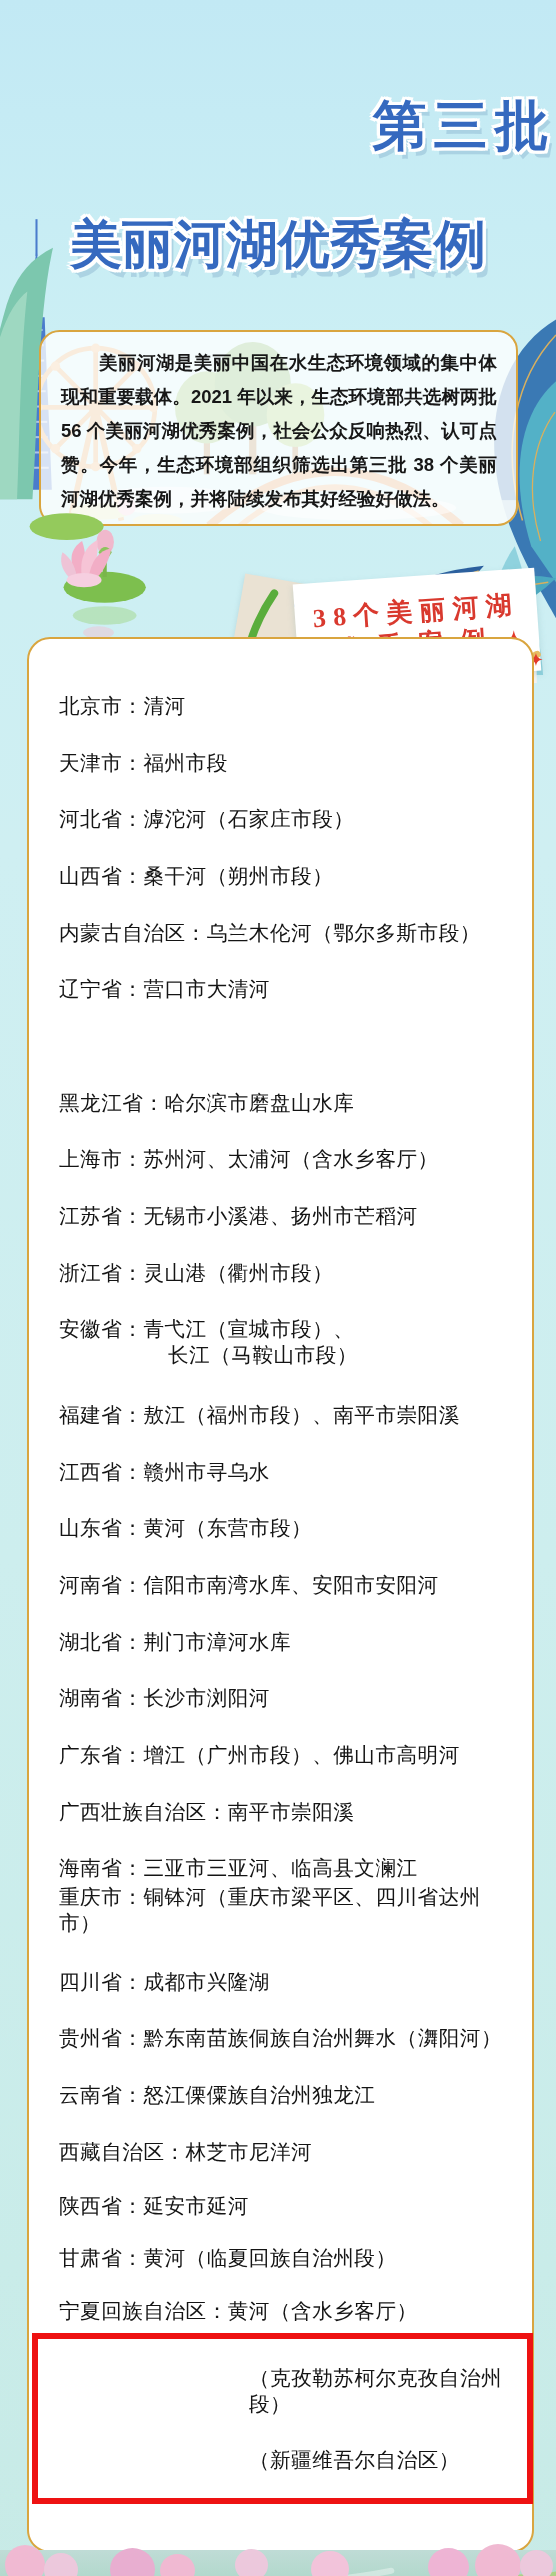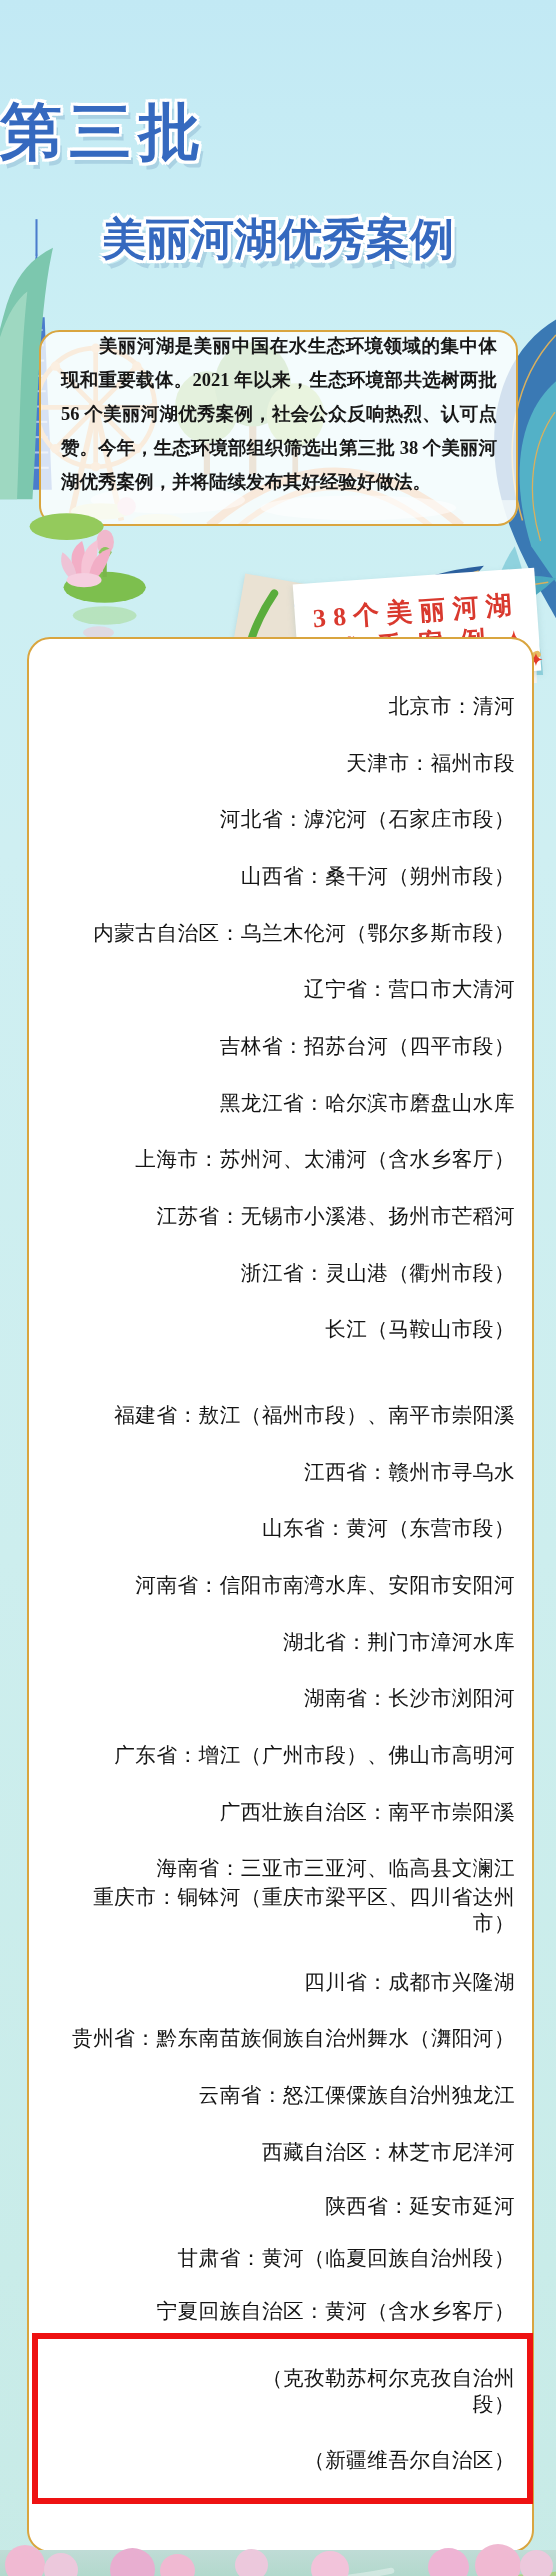--- a/index.html
+++ b/index.html
@@ -1,49 +1,49 @@
 <!DOCTYPE html>
 <html style="font-size:8.2px"><head>
 <meta charset="utf-8">
 <style>
   html,body{margin:0;padding:0;background:#9fb9bd;}
   #page{position:relative;width:556px;height:2834px;margin:0 auto;overflow:hidden;
         background:linear-gradient(180deg,#c2e9f4 0%,#cbeff4 12%,#cfeff2 30%,#cdeeee 55%,#c9ece9 80%,#c6e9e4 100%);
         font-family:"Liberation Sans","DejaVu Sans",sans-serif;}
   
-  .batch-title{position:absolute;top:90px;left:0;width:100%;text-align:left;
-    font-size:62px;font-weight:800;color:#3569bf;letter-spacing:7.2px;
+  .batch-title{position:absolute;top:90px;left:0;width:100%;text-align:right;
+    font-size:54px;font-weight:800;color:#3569bf;letter-spacing:7.2px;
     text-shadow:-2.6px -2.6px 0 #fff,2.6px -2.6px 0 #fff,-2.6px 2.6px 0 #fff,2.6px 2.6px 0 #fff,0 -3.1px 0 #fff,0 3.1px 0 #fff,-3.1px 0 0 #fff,3.1px 0 0 #fff,4.6px 6.7px 0 rgba(148,190,214,.55);}
   .main-title{position:absolute;top:210px;left:0;width:100%;text-align:center;
-    font-size:44px;font-weight:800;color:#3569bf;letter-spacing:0px;white-space:nowrap;
+    font-size:52px;font-weight:800;color:#3569bf;letter-spacing:0px;white-space:nowrap;
     text-shadow:-2.6px -2.6px 0 #fff,2.6px -2.6px 0 #fff,-2.6px 2.6px 0 #fff,2.6px 2.6px 0 #fff,0 -3.1px 0 #fff,0 3.1px 0 #fff,-3.6px 0 0 #fff,3.6px 0 0 #fff,5.2px 7.7px 0 rgba(148,190,214,.55);}
   
   .deco{position:absolute;}
   
   .intro-illu{position:absolute;left:39px;top:330px;width:479px;height:196px;border-radius:20.6px;overflow:hidden;}
   .intro-panel{position:absolute;left:39px;top:330px;width:479px;height:196px;box-sizing:border-box;
     background:rgba(255,255,255,.78);border:2.1px solid #d9a53f;border-radius:20.6px;}
-  .intro-text{position:absolute;left:61px;top:329px;width:436px;
-    font-family:Liberation Serif, serif;font-weight:700;
+  .intro-text{position:absolute;left:61px;top:346px;width:436px;
+    font-family:Liberation Sans, sans-serif;font-weight:700;
     font-size:18.5px;line-height:34px;color:#171717;text-align:justify;}
   
   .beige-card{position:absolute;left:233px;top:581px;width:98px;height:133px;background:#eae2d3;
     transform:rotate(10deg);box-shadow:0 2.1px 5.2px rgba(120,150,160,.25);}
   .banner-b{position:absolute;left:304px;top:587px;width:232px;height:98px;background:#f4f2ee;transform:rotate(-1deg);}
   .banner{position:absolute;left:296px;top:576px;width:242px;height:103px;background:#ffffff;
     transform:rotate(-4deg);box-shadow:0 3.1px 7.2px rgba(110,160,170,.28);
     display:flex;flex-direction:column;justify-content:center;align-items:center;}
   .banner .b1{font-size:26px;font-weight:700;color:#d9392e;letter-spacing:7.2px;line-height:33px;
     font-family:"Liberation Serif","DejaVu Serif",serif;}
   .banner .b2{font-size:26px;font-weight:700;color:#d9392e;letter-spacing:15.5px;line-height:33px;
     font-family:"Liberation Serif","DejaVu Serif",serif;}
   
   .list-card{position:absolute;left:27px;top:637px;width:507px;height:1916px;box-sizing:border-box;
     background:#ffffff;border:2.1px solid #d9a53f;border-radius:23px;}
-  .row{position:absolute;left:59px;width:456px;font-size:20.6px;line-height:26px;color:#141414;letter-spacing:0.5px;text-align:right;}
+  .row{position:absolute;left:59px;width:456px;font-size:20.6px;line-height:26px;color:#141414;letter-spacing:0.5px;}
   .row .l2-ah{padding-left:109px;}
   .row .l2-xj{padding-left:190px;}
   .red-box{position:absolute;left:32px;top:2333px;width:489px;height:159px;border:6.2px solid #ee1212;background:transparent;}
   
   .river{position:absolute;left:0;top:2550px;width:556px;height:284px;
     background:linear-gradient(180deg,#c0dcd6 0%,#abd7c8 14%,#b3ddd0 40%,#c3e6da 70%,#d0ece1 100%);}
   .tree{position:absolute;}
   .tree .trunk{position:absolute;background:#7b4a52;width:4.6px;}
   .tree .canopy{position:absolute;border-radius:50%;}
 </style>
@@ -212,36 +212,34 @@
     </div>
   <div class="row" style="top:863px">
       <div>山西省：桑干河（朔州市段）</div>
     </div>
   <div class="row" style="top:920px">
       <div>内蒙古自治区：乌兰木伦河（鄂尔多斯市段）</div>
     </div>
   <div class="row" style="top:976px">
       <div>辽宁省：营口市大清河</div>
     </div>
-  <div class="row" style="top:1033px">
-      <div>吉林省：招苏台河（四平市段）</div>
-    </div>
   <div class="row" style="top:1090px">
       <div>黑龙江省：哈尔滨市磨盘山水库</div>
     </div>
   <div class="row" style="top:1146px">
       <div>上海市：苏州河、太浦河（含水乡客厅）</div>
     </div>
   <div class="row" style="top:1203px">
       <div>江苏省：无锡市小溪港、扬州市芒稻河</div>
     </div>
   <div class="row" style="top:1260px">
       <div>浙江省：灵山港（衢州市段）</div>
     </div>
   <div class="row" style="top:1316px">
+    <div>安徽省：青弋江（宣城市段）、</div>
     <div class="l2-ah">长江（马鞍山市段）</div>
   </div>
   <div class="row" style="top:1459px">
       <div>江西省：赣州市寻乌水</div>
     </div>
   <div class="row" style="top:1402px">
       <div>福建省：敖江（福州市段）、南平市崇阳溪</div>
     </div>
   <div class="row" style="top:1515px">
       <div>山东省：黄河（东营市段）</div>

